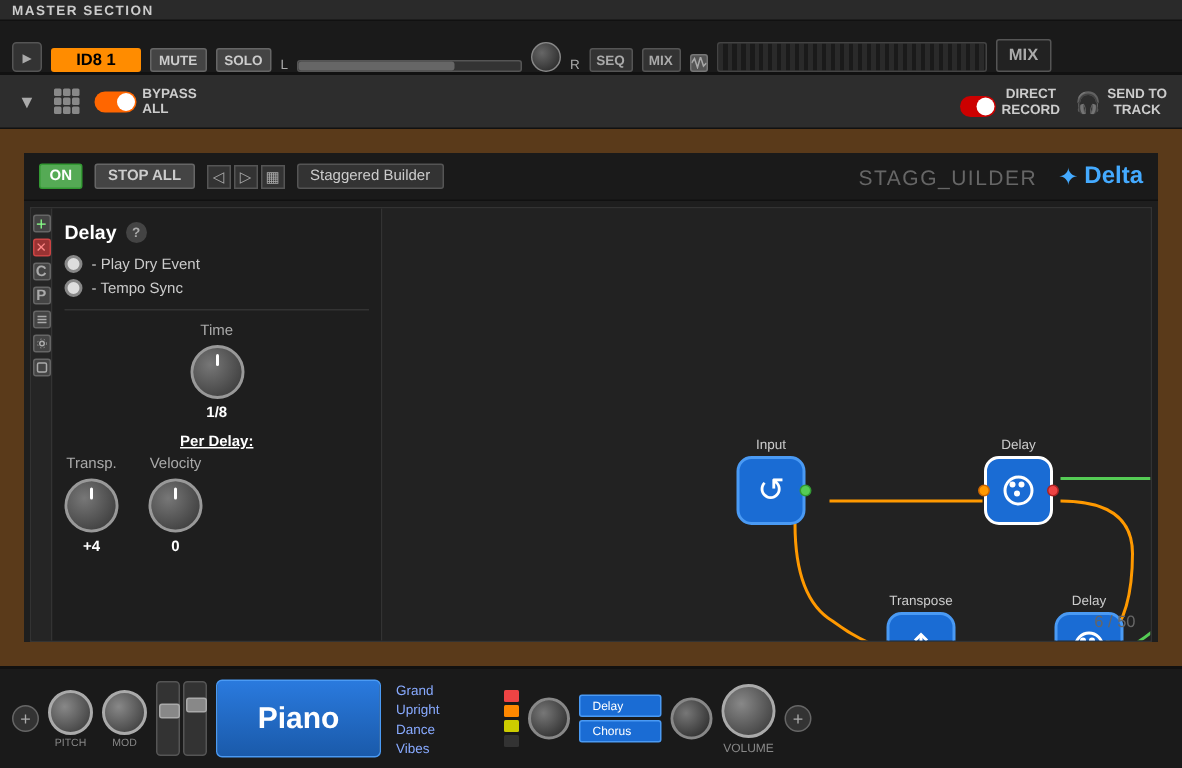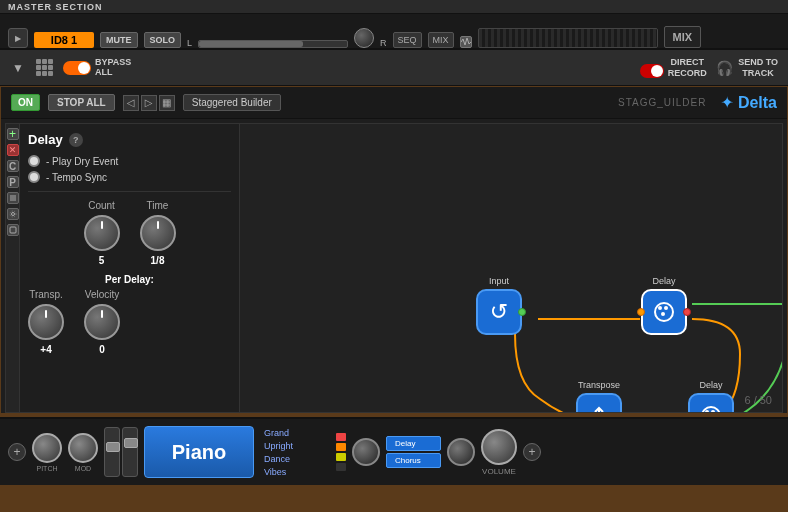--- a/index.html
+++ b/index.html
@@ -98,20 +98,21 @@
       color: #aaa;
       font-size: 9px;
     }
     .seq-btn {
       background: #333;
       color: #aaa;
       font-size: 9px;
       padding: 2px 4px;
       border: 1px solid #555;
       border-radius: 2px;
+      font-weight: bold;
     }
     .pattern-display {
       flex: 1;
       height: 20px;
       background: repeating-linear-gradient(90deg, #2a2a2a 0px, #2a2a2a 3px, #1a1a1a 3px, #1a1a1a 6px);
       border: 1px solid #444;
       border-radius: 2px;
       max-width: 180px;
     }
     .mix-btn {
@@ -209,21 +210,21 @@
       gap: 4px;
     }
     .headphone-icon {
       color: #aaa;
       font-size: 14px;
     }
 
     
     .plugin-area {
       background: #1e1e1e;
-      margin: 1px;
+      margin: 16px;
       padding: 0;
       position: relative;
     }
     .plugin-header {
       background: #1a1a1a;
       height: 32px;
       display: flex;
       align-items: center;
       padding: 0 10px;
       gap: 8px;
@@ -382,20 +383,21 @@
       background: #fff;
       border-radius: 1px;
     }
     .ct-value { color: #fff; font-size: 10px; font-weight: bold; }
     .per-delay {
       color: #fff;
       font-size: 10px;
       font-weight: bold;
       text-align: center;
       margin: 6px 0 4px;
+      text-decoration: underline;
     }
     .trans-vel {
       display: flex;
       gap: 20px;
       justify-content: flex-start;
     }
 
     
     .node-graph {
       flex: 1;
@@ -717,21 +719,21 @@
           <span style="color:#aaa;font-size:10px;">▷</span>
         </div>
       <div style="width:16px;height:16px;background:#333;border:1px solid #555;display:flex;align-items:center;justify-content:center;cursor:pointer;">
           <span style="color:#aaa;font-size:10px;">▦</span>
         </div>
     </div>
     <button class="builder-btn">
       <span>Staggered Builder</span>
     </button>
     <div class="spacer"></div>
-    <span style="color:#666;font-size:10px;letter-spacing:1px;">STAGG_UILDER</span>
+    <span style="color:#666;font-size:14px;letter-spacing:1px;">STAGG_UILDER</span>
     <div class="delta-logo">
       <span class="delta-icon">✦</span>
       <span class="delta-text">Delta</span>
     </div>
   </div>
 
   <div class="plugin-content">
 
     <div class="left-sidebar">
       <div class="sidebar-icon-btn">
@@ -774,25 +776,20 @@
       <div class="option-row">
         <div class="radio-circle"></div>
         <span class="option-label">- Play Dry Event</span>
       </div>
       <div class="option-row">
         <div class="radio-circle"></div>
         <span class="option-label">- Tempo Sync</span>
       </div>
       <div class="divider"></div>
       <div class="count-time">
-        <div class="ct-item">
-          <span class="ct-label">Count</span>
-          <div class="knob-medium"></div>
-          <span class="ct-value">5</span>
-        </div>
         <div class="ct-item">
           <span class="ct-label">Time</span>
           <div class="knob-medium"></div>
           <span class="ct-value">1/8</span>
         </div>
       </div>
       <div class="per-delay">Per Delay:</div>
       <div class="trans-vel">
         <div class="ct-item">
           <span class="ct-label">Transp.</span>

